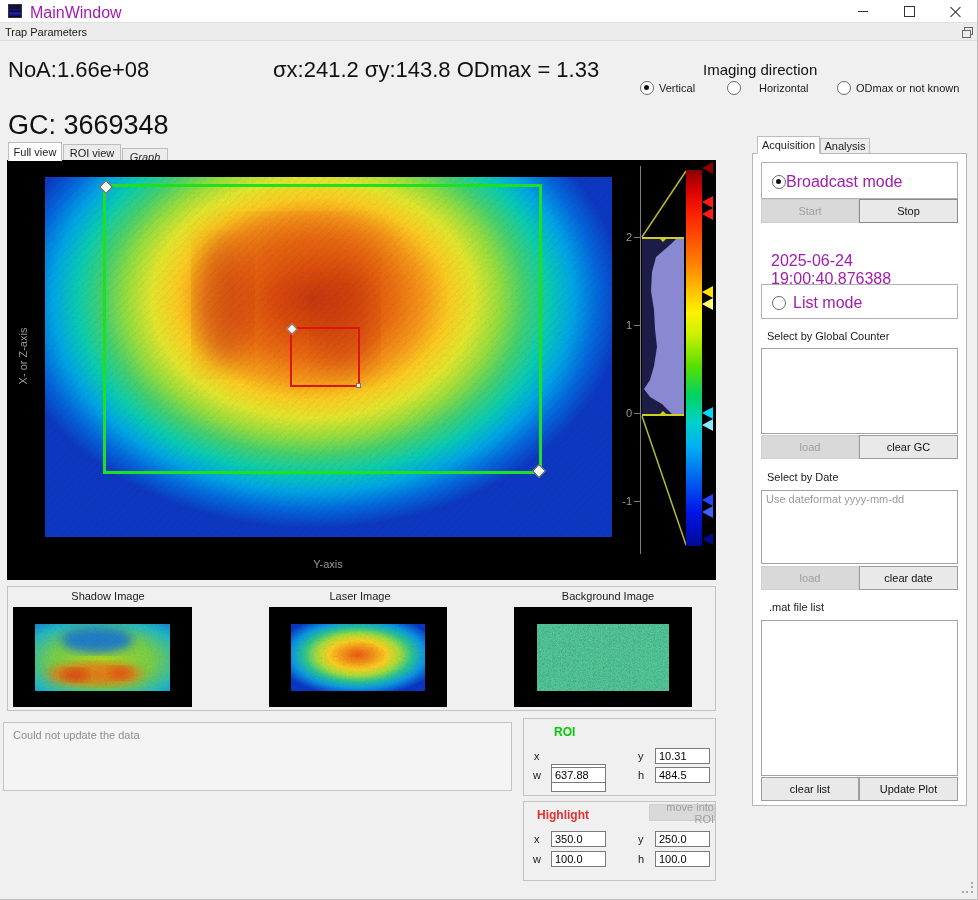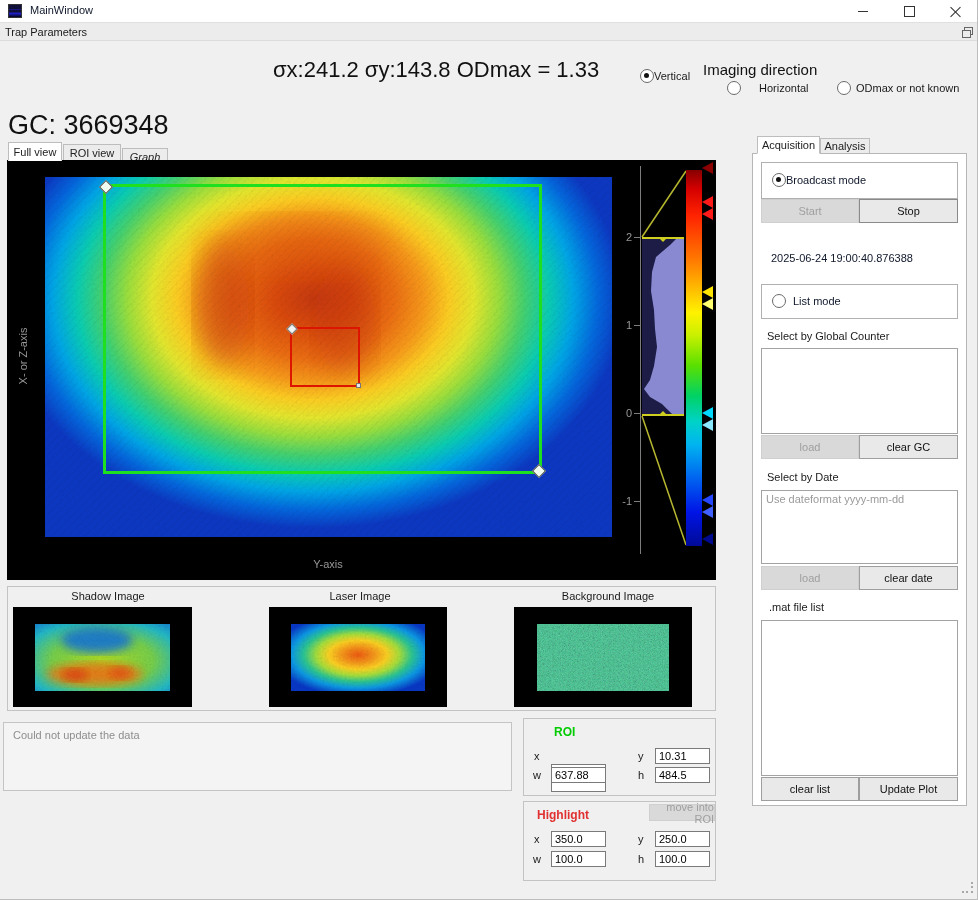--- a/index.html
+++ b/index.html
@@ -6,21 +6,21 @@
   #win{position:relative;width:978px;height:900px;background:#f0f0f0;overflow:hidden;
        font-family:"Liberation Sans",sans-serif;border-right:1px solid #bdbdbd;border-bottom:1px solid #bdbdbd;box-sizing:border-box;}
   .abs{position:absolute;box-sizing:border-box;}
   
   #titlebar{left:0;top:0;width:978px;height:22px;background:#ffffff;}
   .cap-btn{top:0;width:46px;height:22px;display:flex;align-items:center;justify-content:center;}
   
   #toolbar{left:0;top:22px;width:978px;height:19px;background:#ececec;border-top:1px solid #e0e0e0;border-bottom:1px solid #dcdcdc;padding-left:48px;}
   
   .t11{font-size:11px;color:#1a1a1a;}
-  .t12{font-size:11px;color:#0f172a;}
+  .t12{font-size:16px;color:#a21caf;}
   .big{font-size:22px;color:#111;}
   .radio{width:12px;height:12px;border:1px solid #6a6a6a;border-radius:50%;background:#fff;display:inline-block;position:relative;flex:none;}
   .radio.checked::after{content:"";position:absolute;left:2.5px;top:2.5px;width:5px;height:5px;border-radius:50%;background:#111;}
   .btn{background:#e9e9e9;border:1px solid #9e9e9e;color:#111;font-size:11px;display:flex;align-items:center;justify-content:center;cursor:default;text-align:right;}
   .btn.disabled{background:#d9d9d9;border:1px solid #cfcfcf;color:#9f9f9f;}
   .field{background:#fff;border:1px solid #7a7a7a;font-family:"Liberation Sans",sans-serif;font-size:11px;padding:0 3px;box-sizing:border-box;}
   .group{border:1px solid #c3c3c3;background:#f0f0f0;}
   .tab{background:#ececec;border:1px solid #bdbdbd;display:flex;align-items:center;justify-content:center;font-size:11px;color:#222;}
   .tab.active{background:#fff;border-bottom:1px solid #fff;z-index:3;}
   .ta{background:#fff;border:1px solid #a3a3a3;resize:none;font-family:"Liberation Sans",sans-serif;font-size:11px;color:#222;padding:2px 4px;outline:none;}
@@ -57,24 +57,25 @@
   </div>
 
   <div class="abs" id="toolbar">
     <div class="abs t11" style="left:5px;top:3px;">Trap Parameters</div>
     <div class="abs" style="left:962px;top:4px;width:10px;height:9px;">
       <div style="position:absolute;left:2px;top:0;width:7px;height:6px;border:1px solid #666;background:#ececec;"></div>
       <div style="position:absolute;left:0;top:3px;width:7px;height:6px;border:1px solid #666;background:#ececec;"></div>
     </div>
   </div>
 
+  <div class="abs big" style="left:8px;top:57px;">NoA:1.66e+08</div>
   <div class="abs big" style="left:273px;top:57px;">σx:241.2 σy:143.8 ODmax = 1.33</div>
   <div class="abs" style="left:703px;top:61px;font-size:15px;color:#111;">Imaging direction</div>
 
-  <div class="abs" style="left:640px;top:69px;display:flex;align-items:center;">
+  <div class="abs" style="left:640px;top:81px;display:flex;align-items:center;gap:5px;">
     <span class="radio checked"></span>
     <span class="t11">Vertical</span>
   </div>
   <div class="abs" style="left:727px;top:81px;display:flex;align-items:center;gap:18px;">
     <span class="radio"></span>
     <span class="t11">Horizontal</span>
   </div>
   <div class="abs" style="left:837px;top:81px;display:flex;align-items:center;gap:5px;">
     <span class="radio"></span>
     <span class="t11">ODmax or not known</span>

